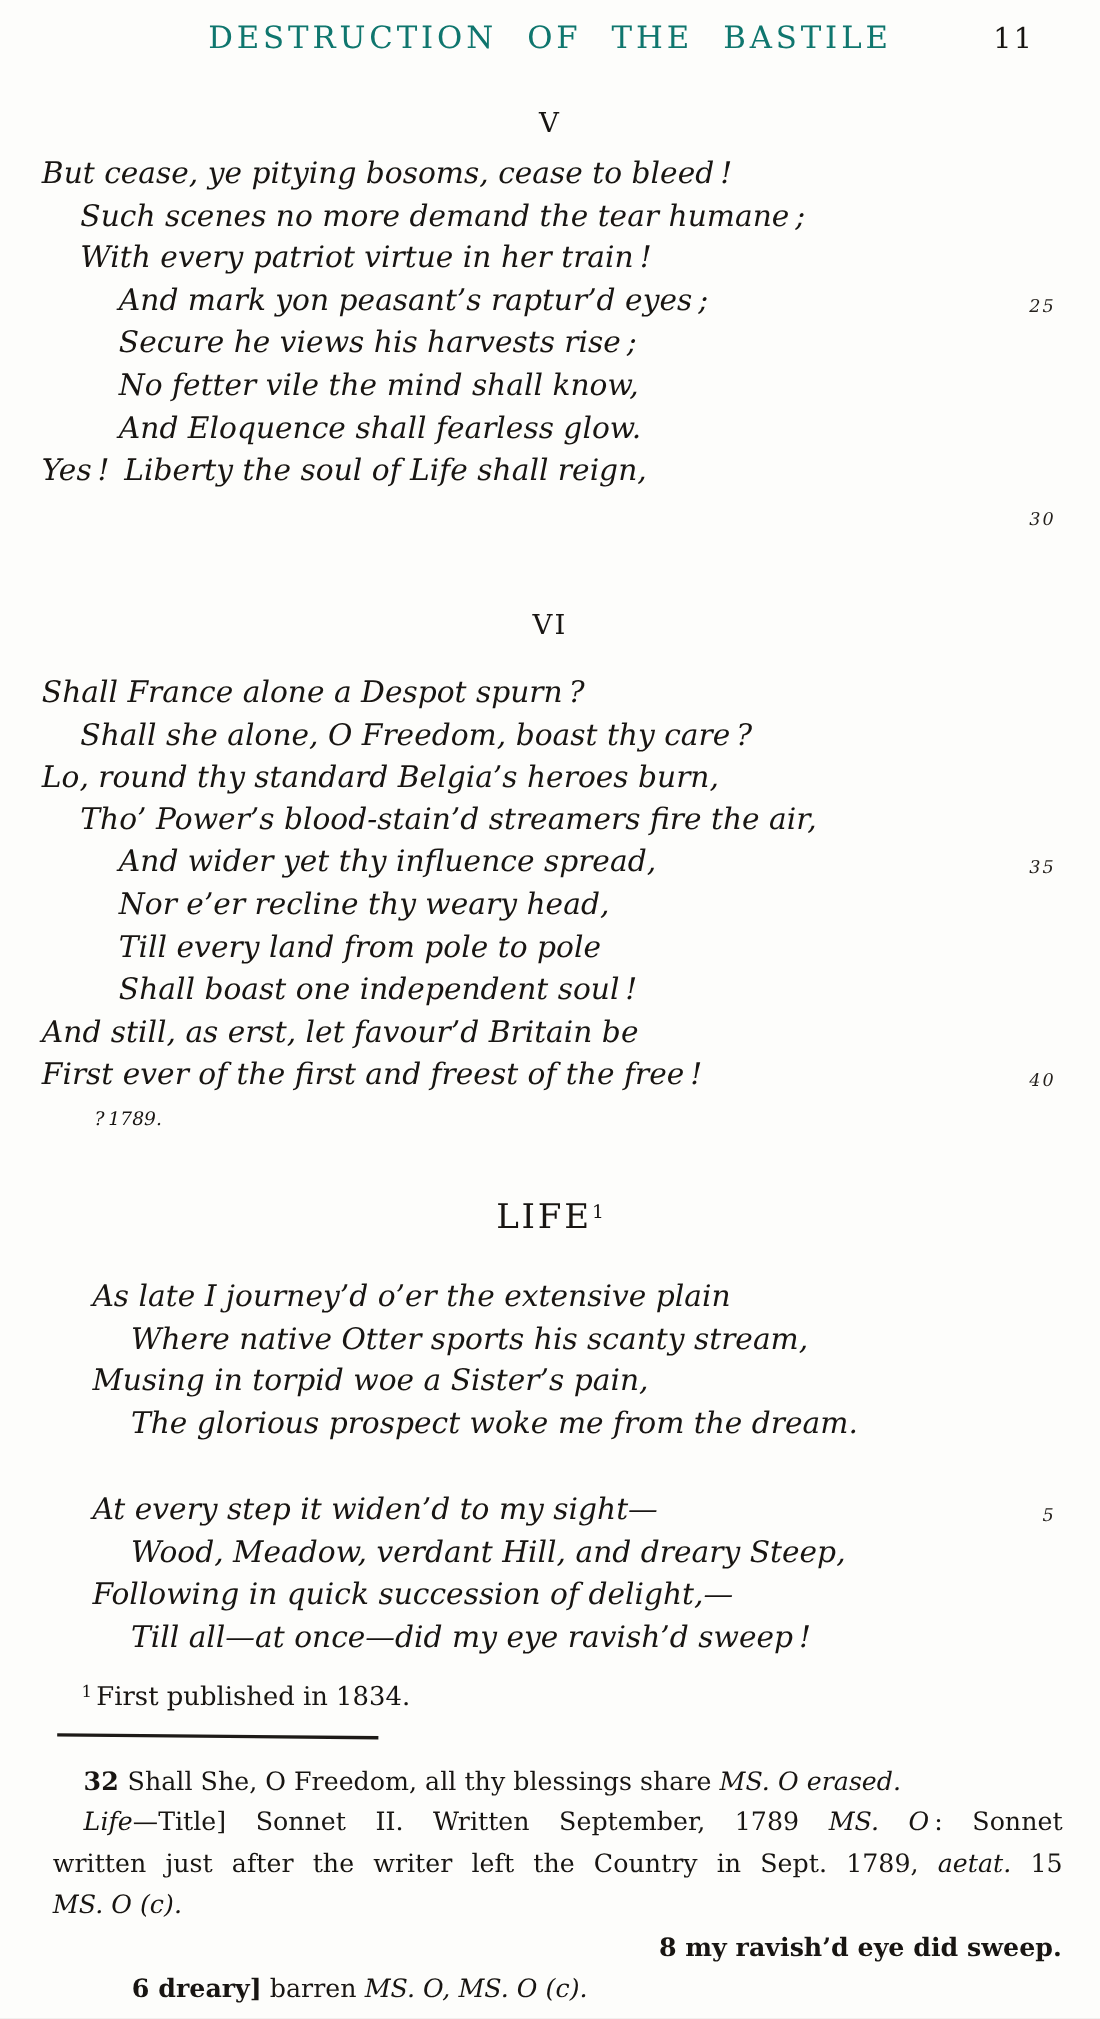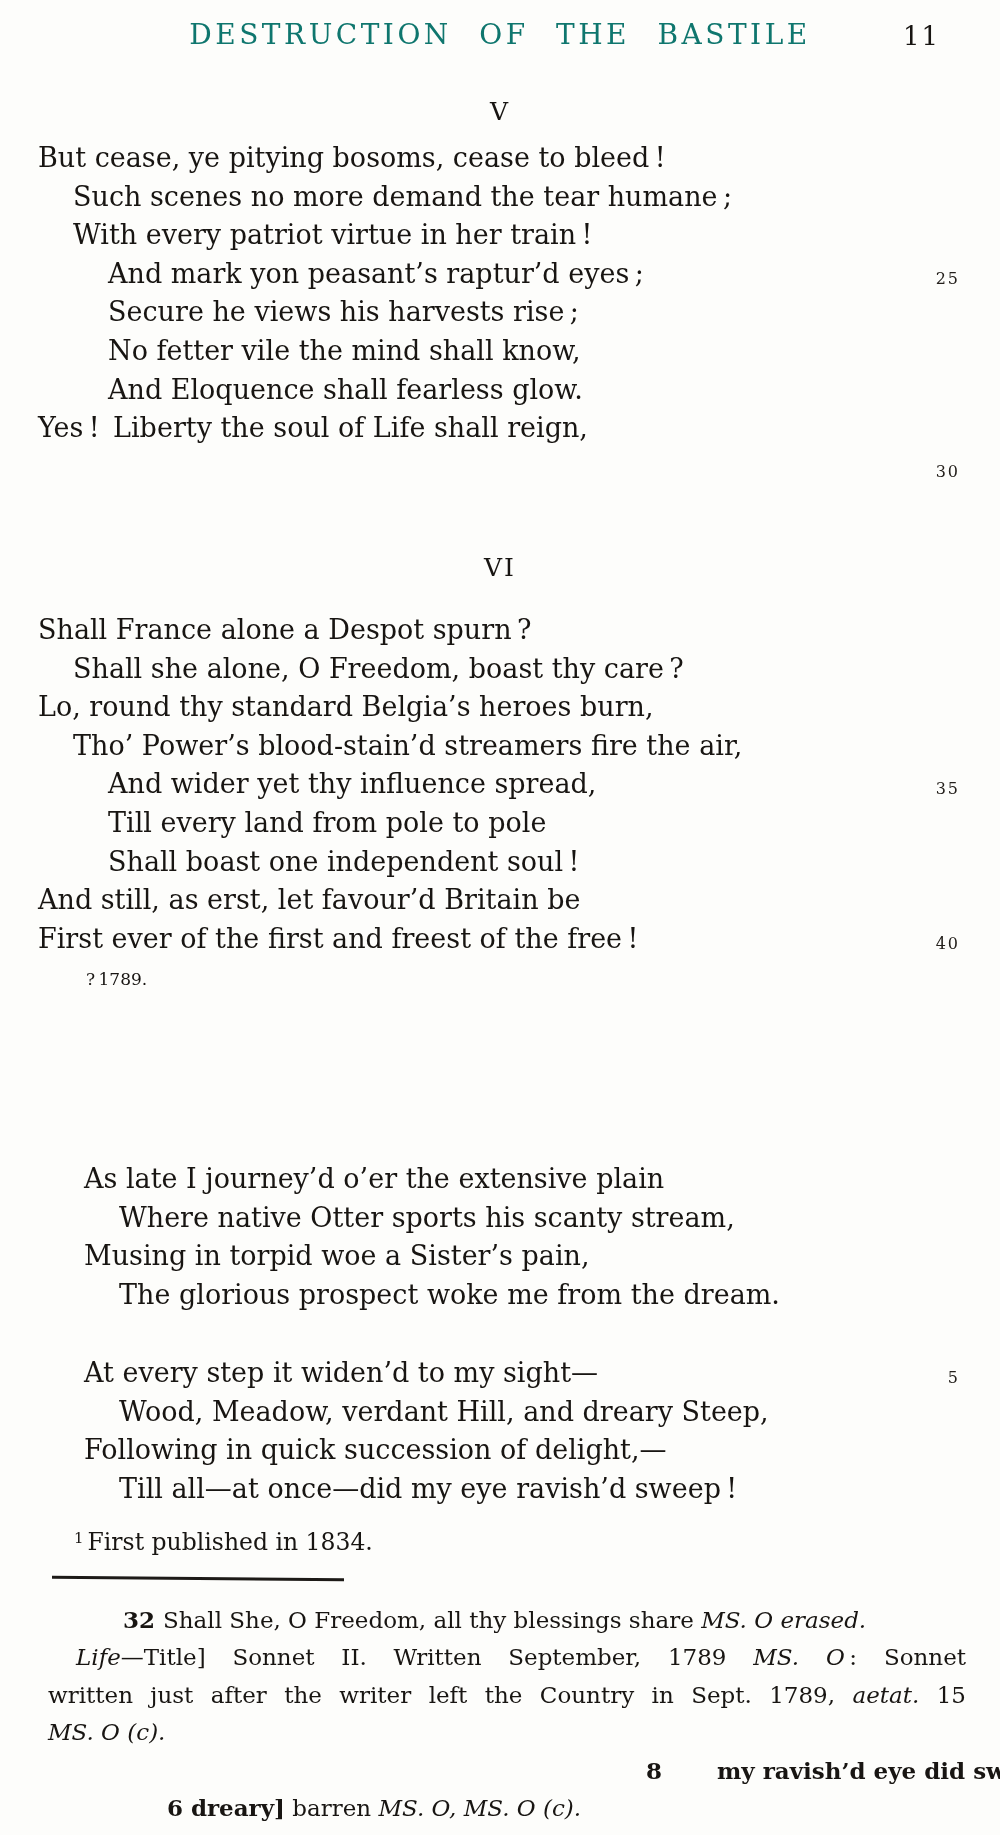--- a/index.html
+++ b/index.html
@@ -16,21 +16,21 @@
   #runhead{position:absolute;top:18px;left:0;width:1000px;text-align:center;}
   #runhead .htitle{
     font-size:28px;letter-spacing:3.5px;word-spacing:15px;
     white-space:pre;color:#0f766e;
   }
   #runhead .hpage{position:absolute;left:903px;top:3px;font-size:26px;letter-spacing:2px;}
   
   .sechead{position:absolute;left:38px;width:924px;text-align:center;
     font-size:25px;letter-spacing:2px;}
   
-  .poem{position:absolute;font-size:27px;line-height:38.6px;}
+  .poem{position:absolute;font-size:27px;line-height:38.6px;font-style:italic;}
   #sec-v{top:139px;left:38px;width:924px;}
   #sec-vi{top:611px;left:38px;width:924px;}
   #life-s1{top:1160px;left:84px;width:878px;}
   #life-s2{top:1354px;left:84px;width:878px;}
   .pl{position:relative;white-space:pre;}
   .pl .pt{white-space:pre;}
   .i1{padding-left:35px;}
   .i2{padding-left:70px;}
   .lnum{
     position:absolute;right:2px;top:5px;
@@ -47,21 +47,21 @@
   
   #rule{position:absolute;top:1577px;left:52px;width:292px;height:3px;
     background:#1d1a17;transform:rotate(0.5deg);}
   
   #apparatus{position:absolute;top:1601px;left:48px;width:918px;
     font-size:23px;line-height:37.4px;}
   .app{white-space:pre;position:relative;}
   .app-ind{padding-left:28px;}
   .just{white-space:normal;text-align:justify;text-align-last:justify;}
   .it{font-style:italic;}
-  .bd{font-weight:700;margin-left:47px;}
+  .bd{font-weight:700;}
   .seg-abs{position:absolute;left:551px;top:0;white-space:pre;}
 </style>
 </head>
 <body>
 
 <div id="page">
 
   <div id="runhead">
     <span class="htitle">DESTRUCTION OF THE BASTILE</span>
     <span class="hpage">11</span>
@@ -82,27 +82,29 @@
   </div>
 
   <div class="sechead" style="top:553px">VI</div>
 
   <div id="sec-vi" class="poem">
     <div class="pl"><span class="pt">Shall France alone a Despot spurn ?</span></div>
     <div class="pl i1"><span class="pt">Shall she alone, O Freedom, boast thy care ?</span></div>
     <div class="pl"><span class="pt">Lo, round thy standard Belgia’s heroes burn,</span></div>
     <div class="pl i1"><span class="pt">Tho’ Power’s blood-stain’d streamers fire the air,</span></div>
     <div class="pl i2"><span class="pt">And wider yet thy influence spread,</span><span class="lnum">35</span></div>
+    <div class="pl i2"><span class="pt">Nor e’er recline thy weary head,</span></div>
     <div class="pl i2"><span class="pt">Till every land from pole to pole</span></div>
     <div class="pl i2"><span class="pt">Shall boast one independent soul !</span></div>
     <div class="pl"><span class="pt">And still, as erst, let favour’d Britain be</span></div>
     <div class="pl"><span class="pt">First ever of the first and freest of the free !</span><span class="lnum">40</span></div>
     <div class="dateline">? 1789.</div>
   </div>
 
+  <div id="life-head"><span>LIFE</span><sup>1</sup></div>
 
   <div id="life-s1" class="poem">
     <div class="pl"><span class="pt">As late I journey’d o’er the extensive plain</span></div>
     <div class="pl i1"><span class="pt">Where native Otter sports his scanty stream,</span></div>
     <div class="pl"><span class="pt">Musing in torpid woe a Sister’s pain,</span></div>
     <div class="pl i1"><span class="pt">The glorious prospect woke me from the dream.</span></div>
   </div>
 
   <div id="life-s2" class="poem">
     <div class="pl"><span class="pt">At every step it widen’d to my sight—</span><span class="lnum">5</span></div>

